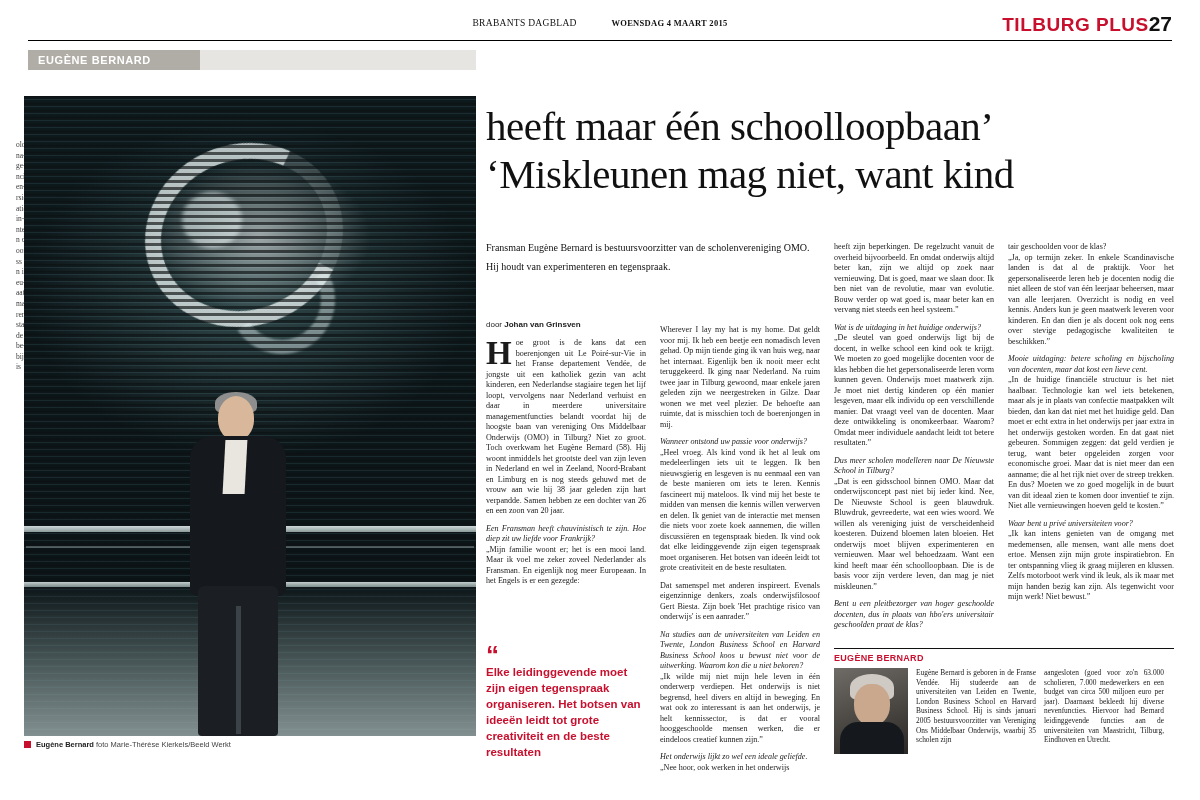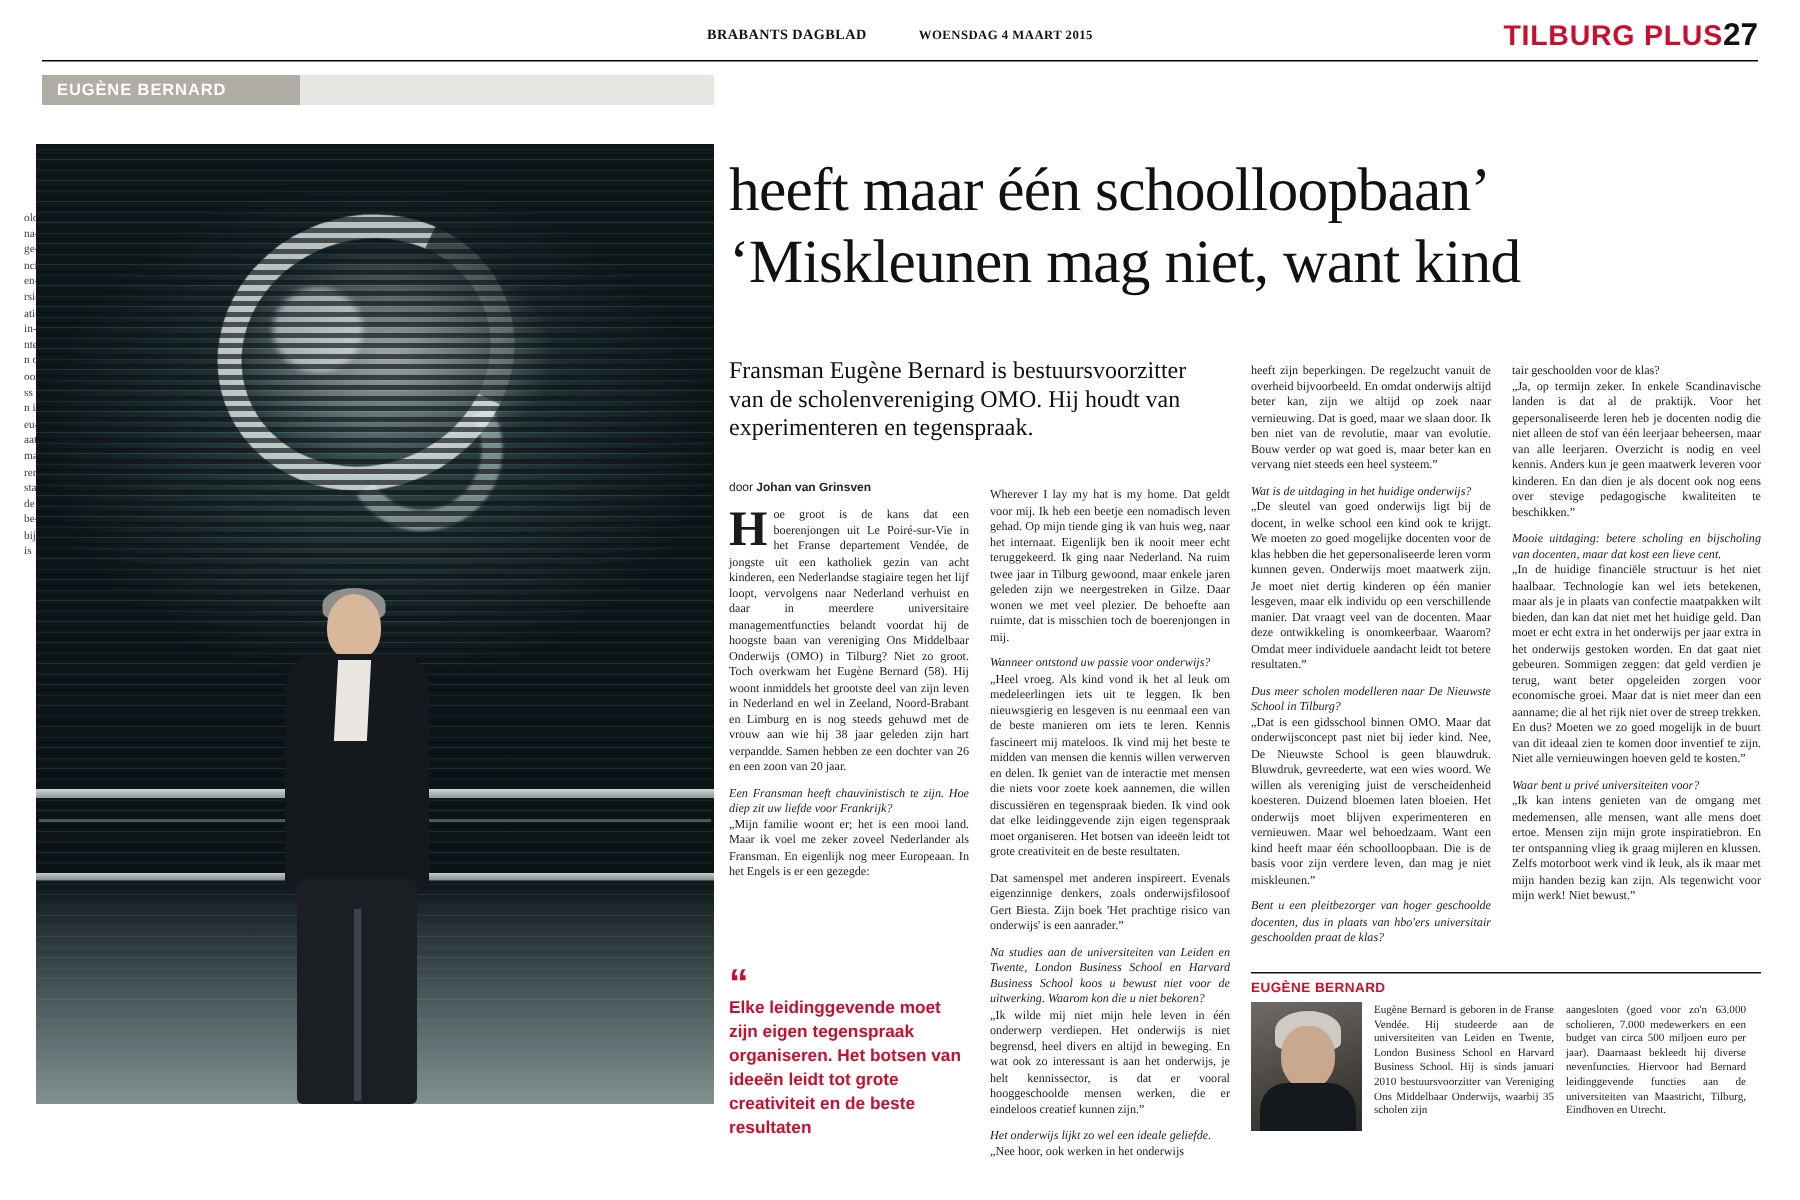--- a/index.html
+++ b/index.html
@@ -33,21 +33,21 @@
     position: absolute;
     left: 50%;
     transform: translateX(-50%);
     top: 0;
     white-space: nowrap;
     font-family: "Liberation Serif", serif;
     font-size: 9.5px;
     letter-spacing: .3px;
   }
   .masthead-center .paper {
-    font-weight: bold;
+    font-weight: normal;
     color: #111;
   }
   .masthead-center .date {
     font-weight: bold;
     color: #111;
     font-size: 8.5px;
     margin-left: 32px;
   }
   .masthead-right {
     position: absolute;
@@ -316,21 +316,21 @@
     color: #111;
   }
 
   
   .standfirst {
     position: absolute;
     left: 486px;
     top: 238px;
     width: 330px;
     font-family: "Liberation Serif", serif;
-    font-size: 16px;
+    font-size: 10px;
     line-height: 19px;
     color: #111;
   }
   .byline {
     position: absolute;
     left: 486px;
     top: 320px;
     font-family: "Liberation Sans", sans-serif;
     font-size: 8px;
     color: #222;
@@ -495,20 +495,24 @@
       <div class="man">
         <div class="hair"></div>
         <div class="head"></div>
         <div class="body"></div>
         <div class="shirt"></div>
         <div class="legs"></div>
         <div class="legsplit"></div>
       </div>
     </div>
   </div>
+  <div class="photo-caption">
+    <span class="caption-sq"></span><b>Eugène Bernard</b>
+    <span class="credit">foto Marie-Thérèse Kierkels/Beeld Werkt</span>
+  </div>
 
   <div class="headline">
     <div>heeft maar één schoolloopbaan’</div>
     <div>‘Miskleunen mag niet, want kind</div>
   </div>
 
   <div class="standfirst">Fransman Eugène Bernard is bestuursvoorzitter van de scholenvereniging OMO. Hij houdt van experimenteren en tegenspraak.</div>
   <div class="byline">
     <span>door </span><b>Johan van Grinsven</b>
   </div>
@@ -557,21 +561,21 @@
     <div class="bio-title">EUGÈNE BERNARD</div>
     <div class="bio-body">
       <div class="bio-portrait">
         <div class="bhair"></div>
         <div class="bface"></div>
         <div class="bbody"></div>
       </div>
       <div class="bio-cols">
         <div class="bio-col">Eugène Bernard is geboren in de Franse Vendée. Hij studeerde aan de universiteiten van Leiden en Twente, London Business School en Harvard Business School.
 
-Hij is sinds januari 2010 bestuursvoorzitter van Vereniging Ons Middelbaar Onderwijs, waarbij 35 scholen zijn</div>
+Hij is sinds januari 2005 bestuursvoorzitter van Vereniging Ons Middelbaar Onderwijs, waarbij 35 scholen zijn</div>
         <div class="bio-col">aangesloten (goed voor zo'n 63.000 scholieren, 7.000 medewerkers en een budget van circa 500 miljoen euro per jaar).
 
 Daarnaast bekleedt hij diverse nevenfuncties.
 
 Hiervoor had Bernard leidinggevende functies aan de universiteiten van Maastricht, Tilburg, Eindhoven en Utrecht.</div>
       </div>
     </div>
   </div>
 
 </div>

